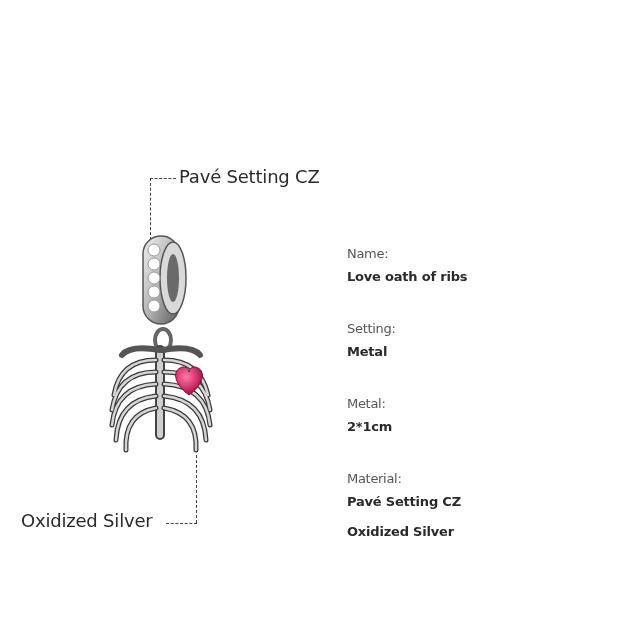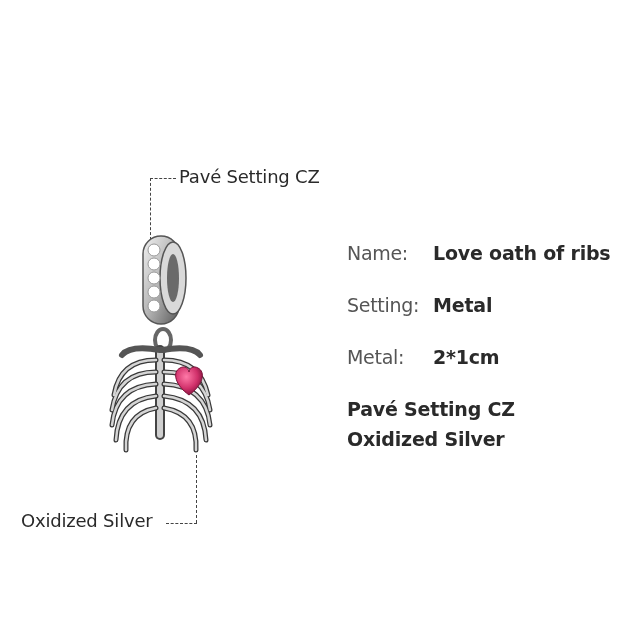--- a/index.html
+++ b/index.html
@@ -6,21 +6,21 @@
     body {
       width: 621px; height: 621px; background: #ffffff; position: relative; overflow: hidden;
       font-family: "DejaVu Sans", "Liberation Sans", sans-serif; color: #333;
     }
     .callout-label {
       position: absolute; font-size: 18px; color: #2a2a2a; white-space: nowrap; letter-spacing: -0.2px;
     }
     .dash-v { position: absolute; border-left: 1.5px dashed #444; width: 0; }
     .dash-h { position: absolute; border-top: 1.5px dashed #444; height: 0; }
     .specs { position: absolute; left: 347px; top: 242px; }
-    .spec-row { display: flex; font-size: 19px; color: #333; margin-bottom: 22px; line-height: 23px; }
+    .spec-row { display: flex; font-size: 13px; color: #333; margin-bottom: 22px; line-height: 23px; flex-direction: column; }
     .spec-key { width: 86px; color: #555; letter-spacing: -0.3px; white-space: nowrap; }
     .spec-val { color: #2a2a2a; letter-spacing: -0.2px; white-space: nowrap; font-weight: bold; }
     .spec-val .line { display: block; margin-bottom: 7px; }
     .charm { position: absolute; left: 100px; top: 200px; width: 200px; height: 260px; }
   </style>
 </head>
 <body>
 
 <div class="dash-h" style="left:150px; top:178px; width:26px;"></div>
 <div class="dash-v" style="left:150px; top:178px; height:62px;"></div>
@@ -104,18 +104,19 @@
         <span class="line">Metal</span>
       </span>
   </div>
   <div class="spec-row">
     <span class="spec-key">Metal:</span>
     <span class="spec-val">
         <span class="line">2*1cm</span>
       </span>
   </div>
   <div class="spec-row">
+    <span class="spec-key">Material:</span>
     <span class="spec-val">
       <span class="line">Pavé Setting CZ</span>
       <span class="line">Oxidized Silver</span>
     </span>
   </div>
 </div>
 
 </body></html>

